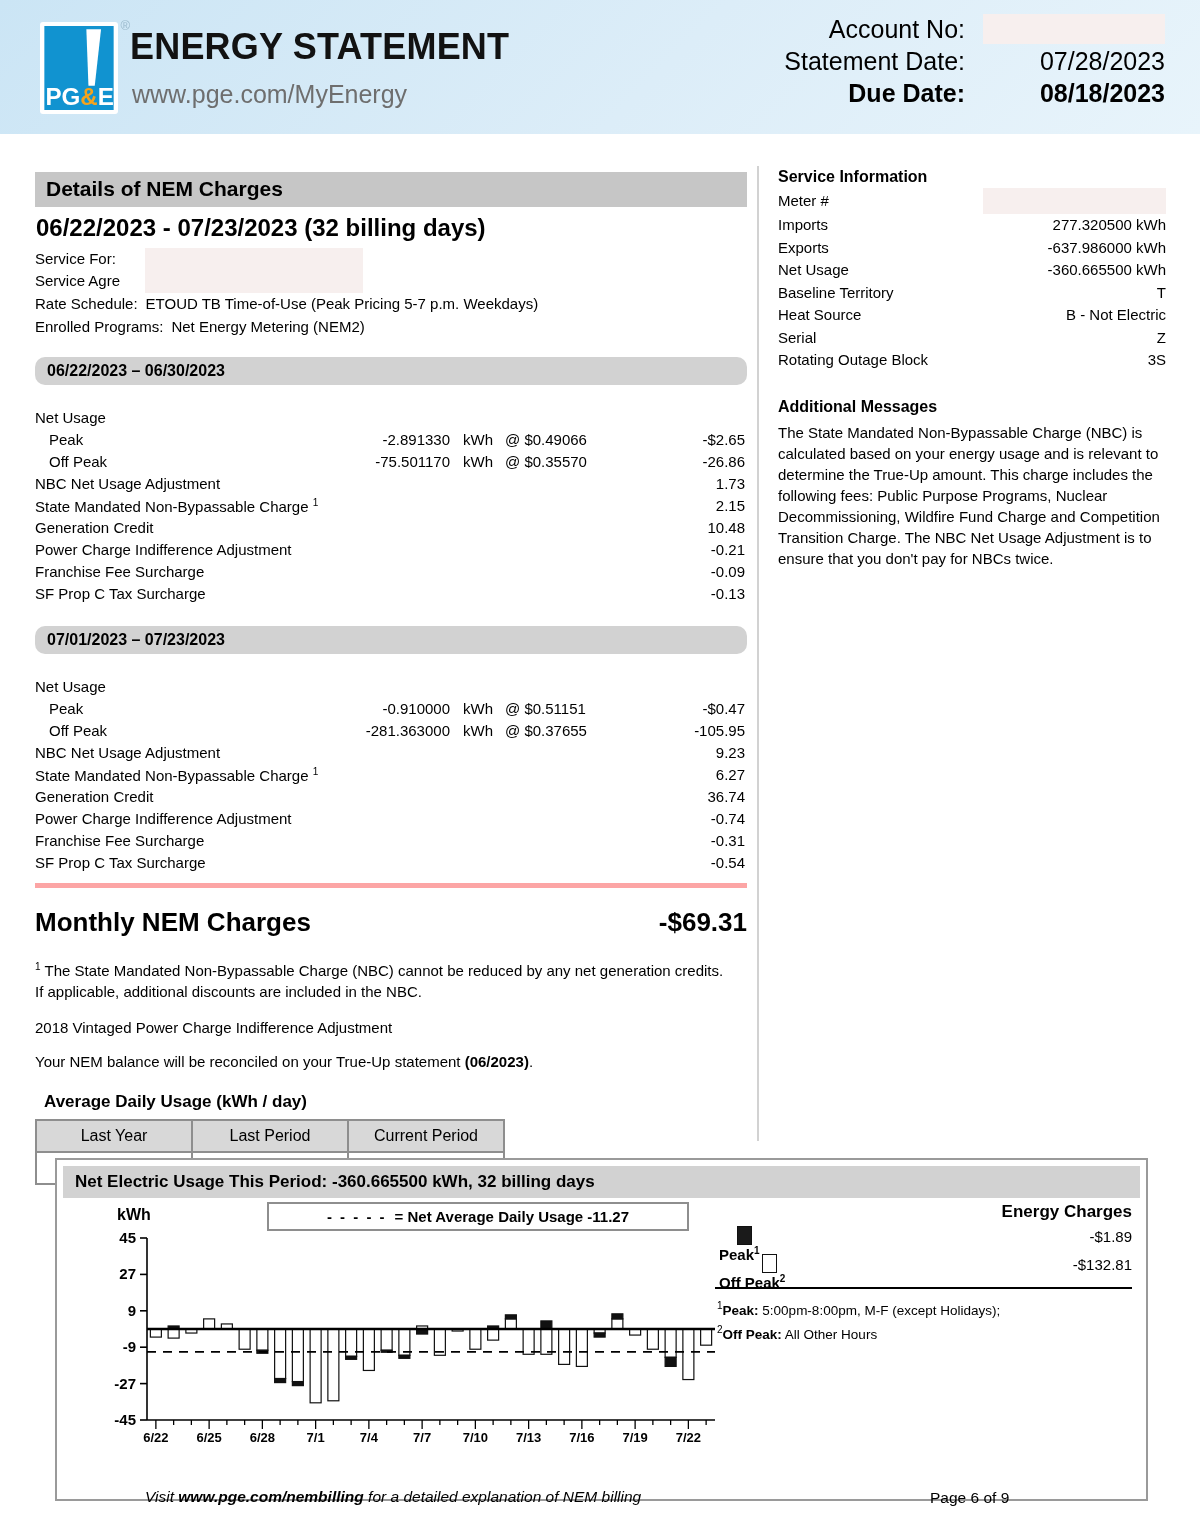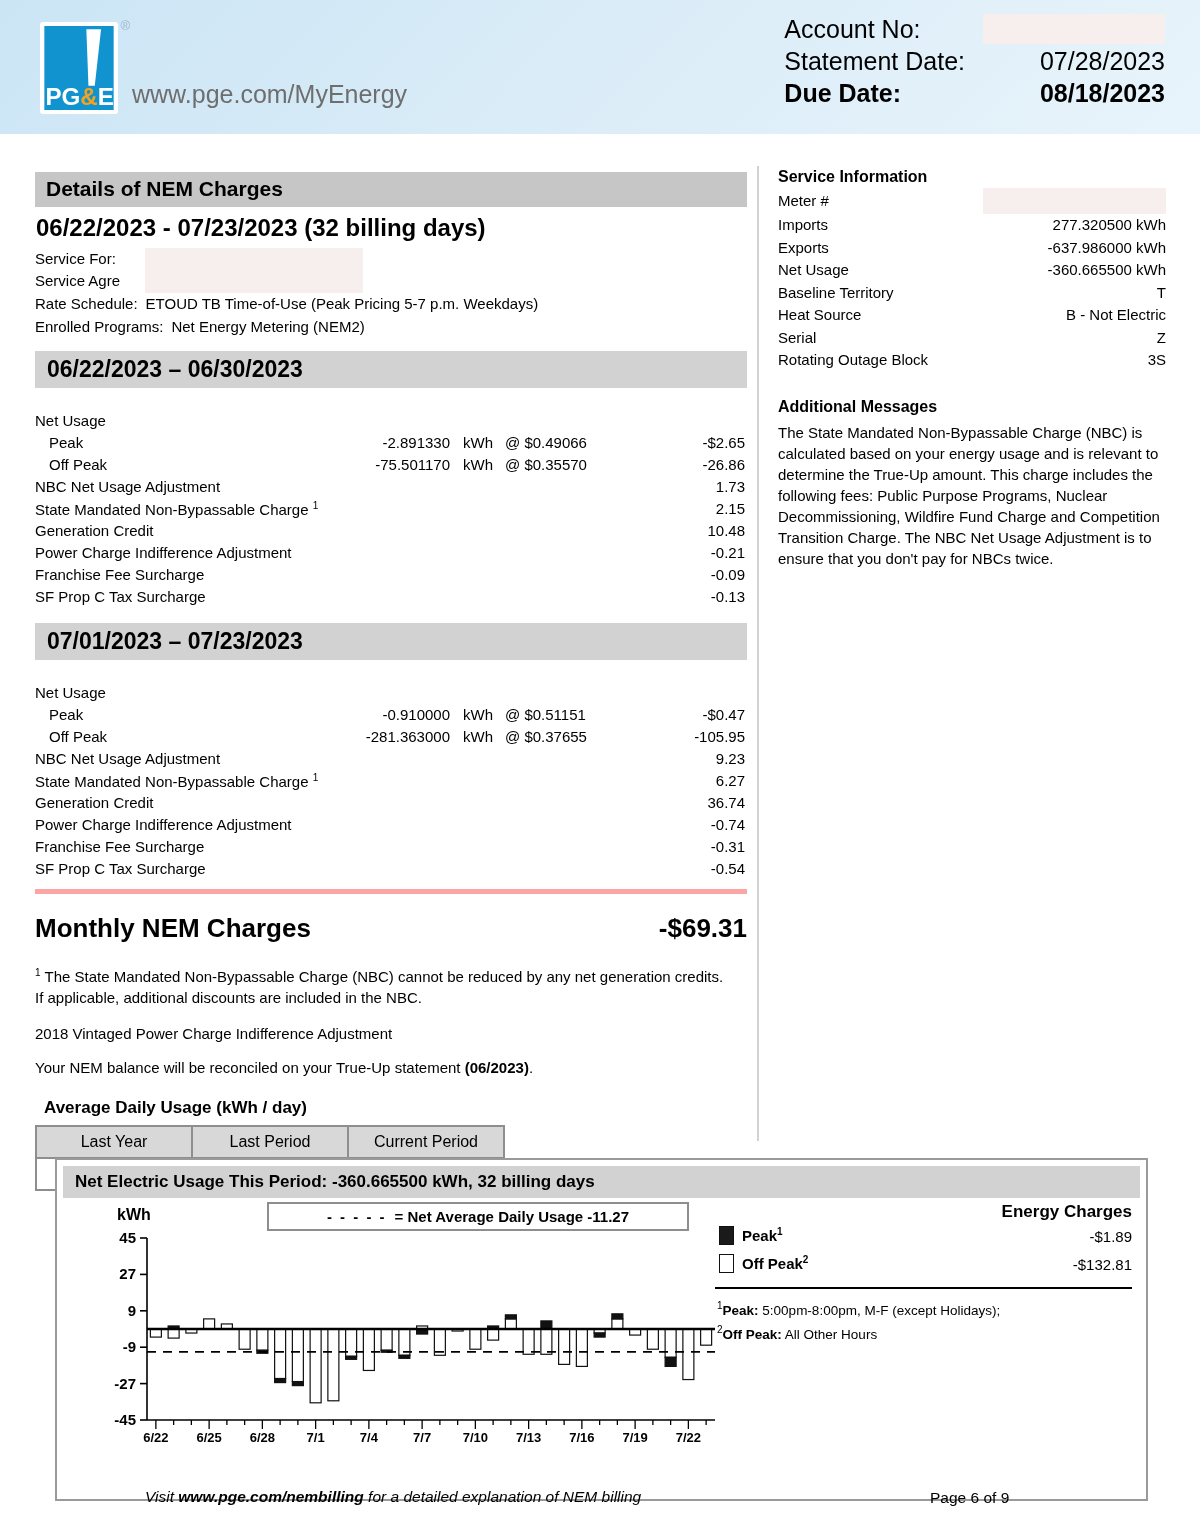--- a/index.html
+++ b/index.html
@@ -8,39 +8,39 @@
 
   
   .hdr { position:absolute; left:0; top:0; width:1200px; height:134px;
          background:linear-gradient(135deg,#cbe5f5 0%,#dcedf8 55%,#e8f4fb 100%); }
   .logo { position:absolute; left:40px; top:22px; width:78px; height:92px; background:#fff; border-radius:3px; padding:4px; }
   .logo svg { display:block; }
   .logo-reg { position:absolute; right:-12px; top:-4px; font-size:13px; color:#9ab9cc; }
   .h-title { position:absolute; left:130px; top:26px; font-size:36px; font-weight:bold; letter-spacing:0.2px; color:#121212; }
   .h-url { position:absolute; left:132px; top:80px; font-size:25px; color:#6e6e6e; }
   .h-meta { position:absolute; right:35px; top:14px; display:grid; grid-template-columns:auto 190px; column-gap:10px; row-gap:3px; align-items:center; }
-  .h-meta .lab { text-align:left; font-size:25px; }
+  .h-meta .lab { text-align:right; font-size:25px; }
   .h-meta .val { text-align:right; font-size:25px; }
   .h-meta .bold { font-weight:bold; }
   .redact { background:#f7efee; display:inline-block; }
   .acct-redact { width:182px; height:30px; justify-self:end; }
 
   
   .divider-v { position:absolute; left:757px; top:166px; width:2px; height:975px; background:#d2d2d2; }
 
   
   .col-left { position:absolute; left:35px; top:172px; width:712px; }
   .details-bar { background:#c6c6c6; font-size:21px; font-weight:bold; padding:5px 11px 6px; }
   .period-title { font-size:24px; font-weight:bold; margin:7px 0 6px 1px; }
   .svc-wrap { position:relative; }
   .svc-redact { position:absolute; left:110px; top:0px; width:218px; height:45px; }
   .svc-line { position:relative; font-size:15px; line-height:22px; z-index:1; }
   .kv-line { font-size:15px; line-height:23px; }
   .kv-line .v { margin-left:8px; }
-  .section-bar { background:#d2d2d2; font-size:23px; font-weight:bold; padding:5px 12px; margin-top:13px; }
+  .section-bar { background:#d2d2d2; font-size:16px; font-weight:bold; padding:5px 12px; margin-top:19px;border-radius:10px; }
   .charges { margin-top:24px; }
   .crow { position:relative; height:22px; font-size:15px; }
   .c-label { position:absolute; left:0; top:0; white-space:nowrap; }
   .pl14 { left:14px; }
   .c-qty { position:absolute; left:220px; width:195px; text-align:right; top:0; }
   .c-unit { position:absolute; left:428px; top:0; }
   .c-rate { position:absolute; left:470px; top:0; }
   .c-amt { position:absolute; right:2px; top:0; text-align:right; }
   sup { font-size:10px; }
   .total-row { border-top:5px solid #fca5a5; margin-top:7px; padding-top:19px; display:flex; justify-content:space-between; font-size:26px; font-weight:bold; }
@@ -61,21 +61,21 @@
   .am-text { font-size:15px; line-height:21px; margin-top:6px; }
 
   
   .chart-panel { position:absolute; left:55px; top:1158px; width:1093px; height:343px; border:2px solid #9a9a9a; background:#fff; }
   .cp-title { margin:6px; background:#d2d2d2; font-size:17px; font-weight:bold; padding:6px 12px; }
   .cp-kwh { position:absolute; left:60px; top:46px; font-size:16px; font-weight:bold; }
   .cp-legend { position:absolute; left:210px; top:42px; width:422px; border:2px solid #8e8e8e; text-align:center; font-size:15px; font-weight:bold; padding:4px 0; background:#fff; }
   .cp-legend .dash { letter-spacing:2px; margin-right:8px; }
   .cp-svg { position:absolute; left:28px; top:72px; }
   .ec-title { position:absolute; right:14px; top:42px; font-size:17px; font-weight:bold; }
-  .leg-row { position:absolute; left:662px; font-size:15px; font-weight:bold; display:flex; align-items:flex-start; }
+  .leg-row { position:absolute; left:662px; font-size:15px; font-weight:bold; display:flex; align-items:flex-end;flex-direction:column; }
   .leg-row .sw { width:15px; height:19px; margin-right:8px; border:1.5px solid #111; display:inline-block; }
   .leg-amt { position:absolute; right:14px; font-size:15px; }
   .leg-rule { position:absolute; left:658px; right:14px; top:127px; height:2px; background:#000; }
   .leg-notes { position:absolute; left:660px; top:136px; font-size:13.5px; line-height:19px; }
 
   
   .footer-note { position:absolute; left:145px; top:1488px; font-size:15.5px; font-style:italic; }
   .footer-note b { font-style:italic; }
   .footer-page { position:absolute; left:930px; top:1489px; font-size:15.5px; }
 </style>
@@ -88,20 +88,21 @@
     <div class="logo">
       <span class="logo-reg">®</span>
       <svg width="70" height="84" viewBox="0 0 66 80">
         <rect x="0" y="0" width="66" height="80" fill="#1193d0"></rect>
         <polygon points="40,3 54,3 48,57 42,57" fill="#ffffff"></polygon>
         <text x="1" y="75" font-family="Liberation Sans, sans-serif" font-size="23" font-weight="bold" fill="#ffffff">
           <tspan>PG</tspan><tspan fill="#f5a31c">&amp;</tspan><tspan>E</tspan>
         </text>
       </svg>
     </div>
+    <div class="h-title">ENERGY STATEMENT</div>
     <div class="h-url">www.pge.com/MyEnergy</div>
     <div class="h-meta">
       <span class="lab">Account No:</span>
       <span class="redact acct-redact"></span>
       <span class="lab">Statement Date:</span>
       <span class="val">07/28/2023</span>
       <span class="lab bold">Due Date:</span>
       <span class="val bold">08/18/2023</span>
     </div>
   </div>

